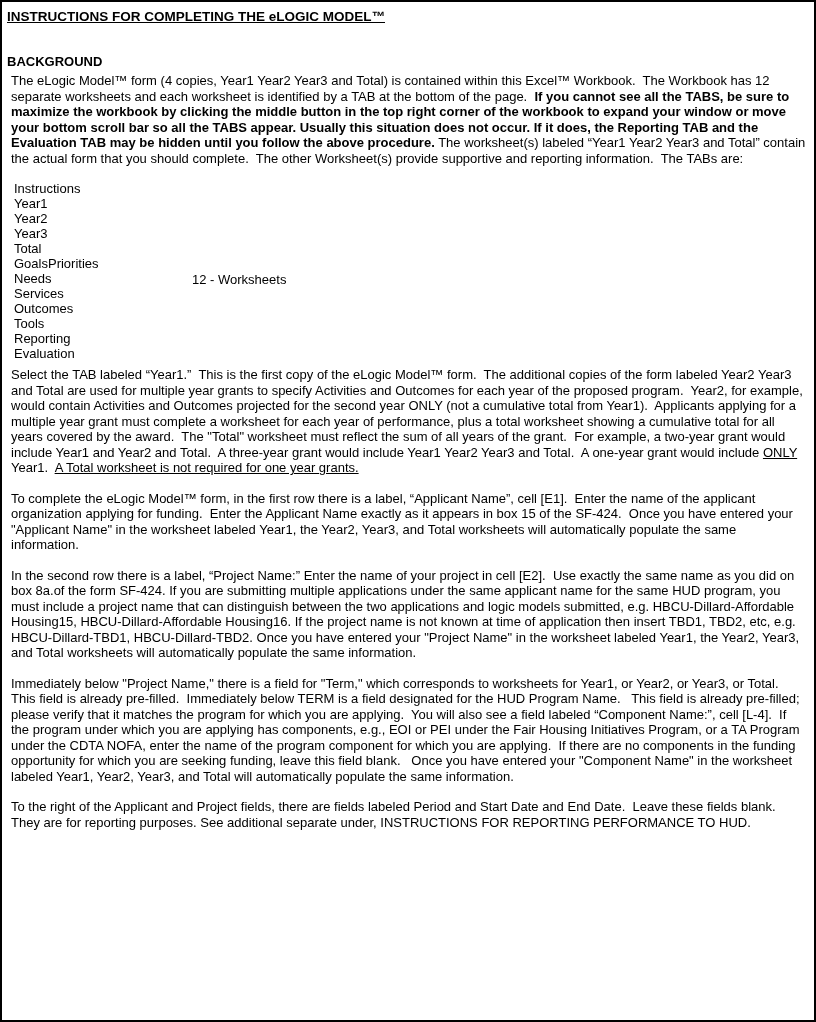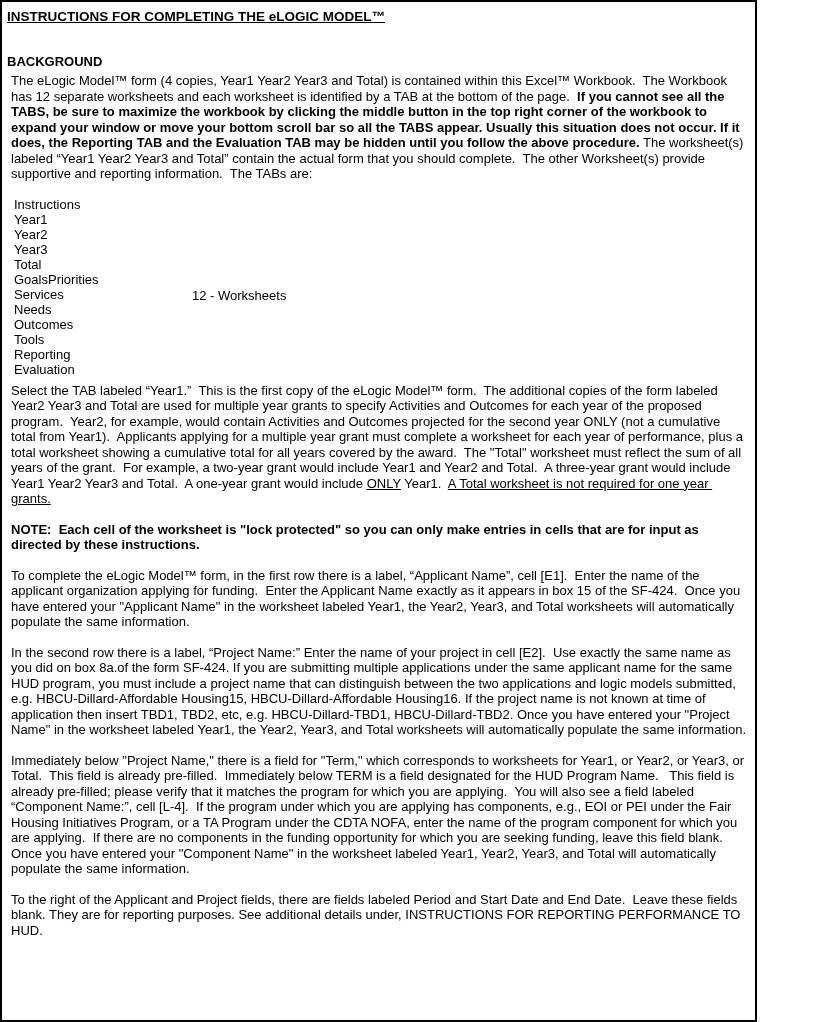--- a/index.html
+++ b/index.html
@@ -2,21 +2,21 @@
 <html><head>
 <meta charset="utf-8">
 <style>
   html, body {
     margin: 0;
     padding: 0;
     background: #ffffff;
   }
   .page {
     box-sizing: border-box;
-    width: 757px;
+    width: 816px;
     min-height: 1022px;
     border: 2px solid #000000;
     background: #ffffff;
     color: #000000;
     font-family: "Liberation Sans", "DejaVu Sans", sans-serif;
     font-size: 13px;
     line-height: 15.5px;
     padding: 5px 4px 12px 5px;
   }
   .title {
@@ -67,34 +67,33 @@
 
   <p class="para"><span>The eLogic Model™ form (4 copies, Year1 Year2 Year3 and Total) is contained within this Excel™ Workbook.  The Workbook has 12 separate worksheets and each worksheet is identified by a TAB at the bottom of the page.  </span><span class="seg-bold">If you cannot see all the TABS, be sure to maximize the workbook by clicking the middle button in the top right corner of the workbook to expand your window or move your bottom scroll bar so all the TABS appear. Usually this situation does not occur. If it does, the Reporting TAB and the Evaluation TAB may be hidden until you follow the above procedure.</span><span> The worksheet(s) labeled “Year1 Year2 Year3 and Total” contain the actual form that you should complete.  The other Worksheet(s) provide supportive and reporting information.  The TABs are:</span></p>
 
   <div class="tab-list">
     <div class="tab-row"><span>Instructions</span></div>
     <div class="tab-row"><span>Year1</span></div>
     <div class="tab-row"><span>Year2</span></div>
     <div class="tab-row"><span>Year3</span></div>
     <div class="tab-row"><span>Total</span></div>
     <div class="tab-row"><span>GoalsPriorities</span><span class="tab-note">12 - Worksheets</span></div>
+    <div class="tab-row"><span>Needs</span></div>
     <div class="tab-row"><span>Services</span></div>
-    <div class="tab-row"><span>Needs</span></div>
     <div class="tab-row"><span>Outcomes</span></div>
     <div class="tab-row"><span>Tools</span></div>
     <div class="tab-row"><span>Reporting</span></div>
     <div class="tab-row"><span>Evaluation</span></div>
   </div>
 
 
   <p class="para"><span>Select the TAB labeled “Year1.”  This is the first copy of the eLogic Model™ form.  The additional copies of the form labeled Year2 Year3 and Total are used for multiple year grants to specify Activities and Outcomes for each year of the proposed program.  Year2, for example, would contain Activities and Outcomes projected for the second year ONLY (not a cumulative total from Year1).  Applicants applying for a multiple year grant must complete a worksheet for each year of performance, plus a total worksheet showing a cumulative total for all years covered by the award.  The "Total" worksheet must reflect the sum of all years of the grant.  For example, a two-year grant would include Year1 and Year2 and Total.  A three-year grant would include Year1 Year2 Year3 and Total.  A one-year grant would include </span><span class="seg-underline">ONLY</span><span> Year1.  </span><span class="seg-underline">A Total worksheet is not required for one year grants.</span></p>
 
-  <p class="para gap bold-para">NOTE:  Each cell of the worksheet is "lock protected" so you can only make entries in cells that are for input as directed by these instructions.</p>
 
   <p class="para gap">To complete the eLogic Model™ form, in the first row there is a label, “Applicant Name”, cell [E1].  Enter the name of the applicant organization applying for funding.  Enter the Applicant Name exactly as it appears in box 15 of the SF-424.  Once you have entered your "Applicant Name" in the worksheet labeled Year1, the Year2, Year3, and Total worksheets will automatically populate the same information.</p>
 
   <p class="para gap">In the second row there is a label, “Project Name:” Enter the name of your project in cell [E2].  Use exactly the same name as you did on box 8a.of the form SF-424. If you are submitting multiple applications under the same applicant name for the same HUD program, you must include a project name that can distinguish between the two applications and logic models submitted, e.g. HBCU-Dillard-Affordable Housing15, HBCU-Dillard-Affordable Housing16. If the project name is not known at time of application then insert TBD1, TBD2, etc, e.g. HBCU-Dillard-TBD1, HBCU-Dillard-TBD2. Once you have entered your "Project Name" in the worksheet labeled Year1, the Year2, Year3, and Total worksheets will automatically populate the same information.</p>
 
   <p class="para gap">Immediately below "Project Name," there is a field for "Term," which corresponds to worksheets for Year1, or Year2, or Year3, or Total.  This field is already pre-filled.  Immediately below TERM is a field designated for the HUD Program Name.   This field is already pre-filled; please verify that it matches the program for which you are applying.  You will also see a field labeled “Component Name:”, cell [L-4].  If the program under which you are applying has components, e.g., EOI or PEI under the Fair Housing Initiatives Program, or a TA Program under the CDTA NOFA, enter the name of the program component for which you are applying.  If there are no components in the funding opportunity for which you are seeking funding, leave this field blank.   Once you have entered your "Component Name" in the worksheet labeled Year1, Year2, Year3, and Total will automatically populate the same information.</p>
 
-  <p class="para gap">To the right of the Applicant and Project fields, there are fields labeled Period and Start Date and End Date.  Leave these fields blank. They are for reporting purposes. See additional details under, INSTRUCTIONS FOR REPORTING PERFORMANCE TO HUD.</p>
+  <p class="para gap">To the right of the Applicant and Project fields, there are fields labeled Period and Start Date and End Date.  Leave these fields blank. They are for reporting purposes. See additional separate under, INSTRUCTIONS FOR REPORTING PERFORMANCE TO HUD.</p>
 
 </div>
 
 </body></html>

